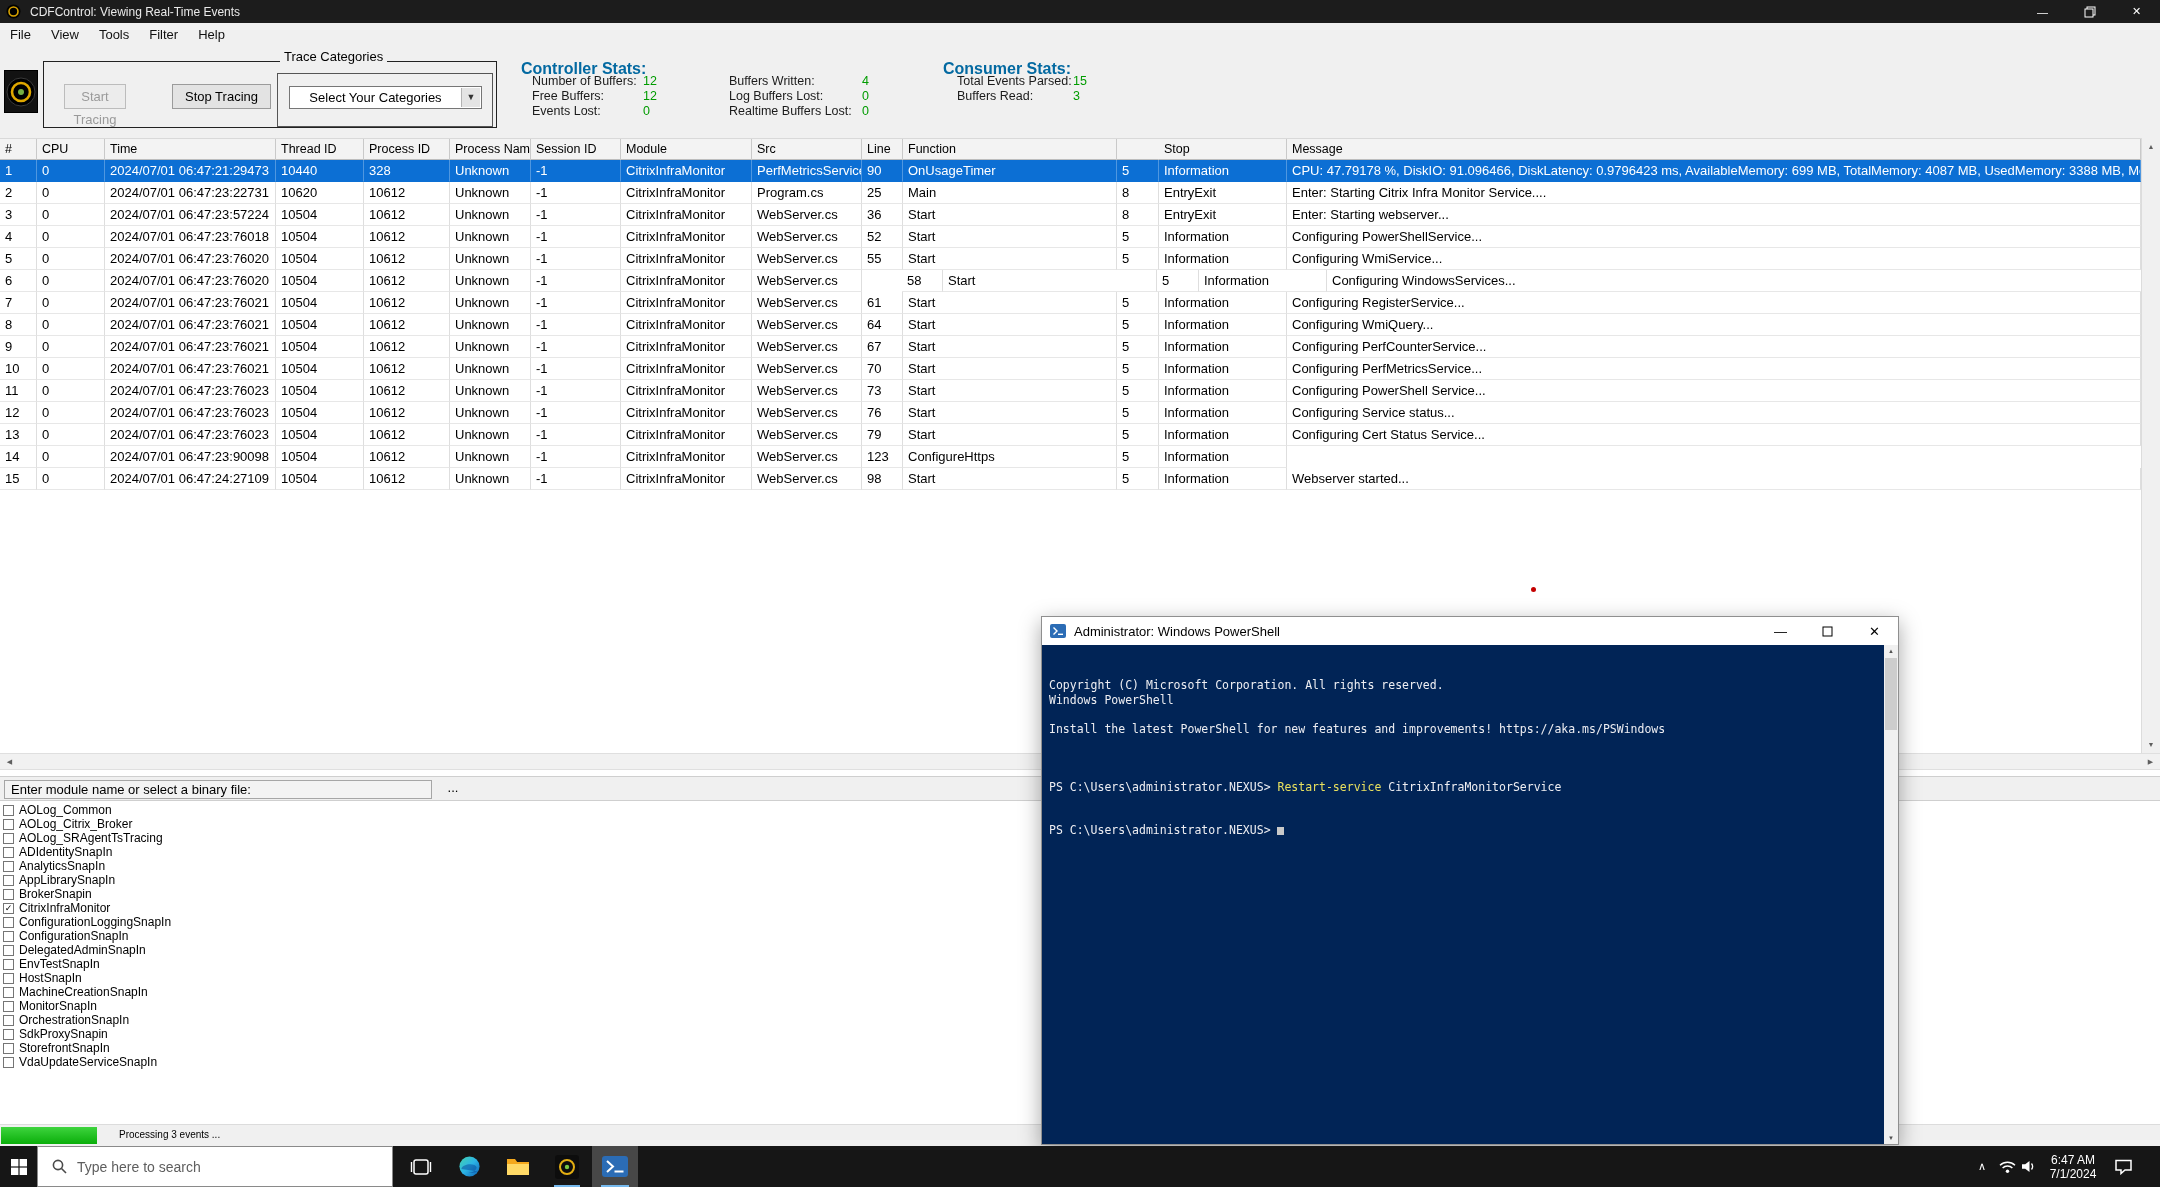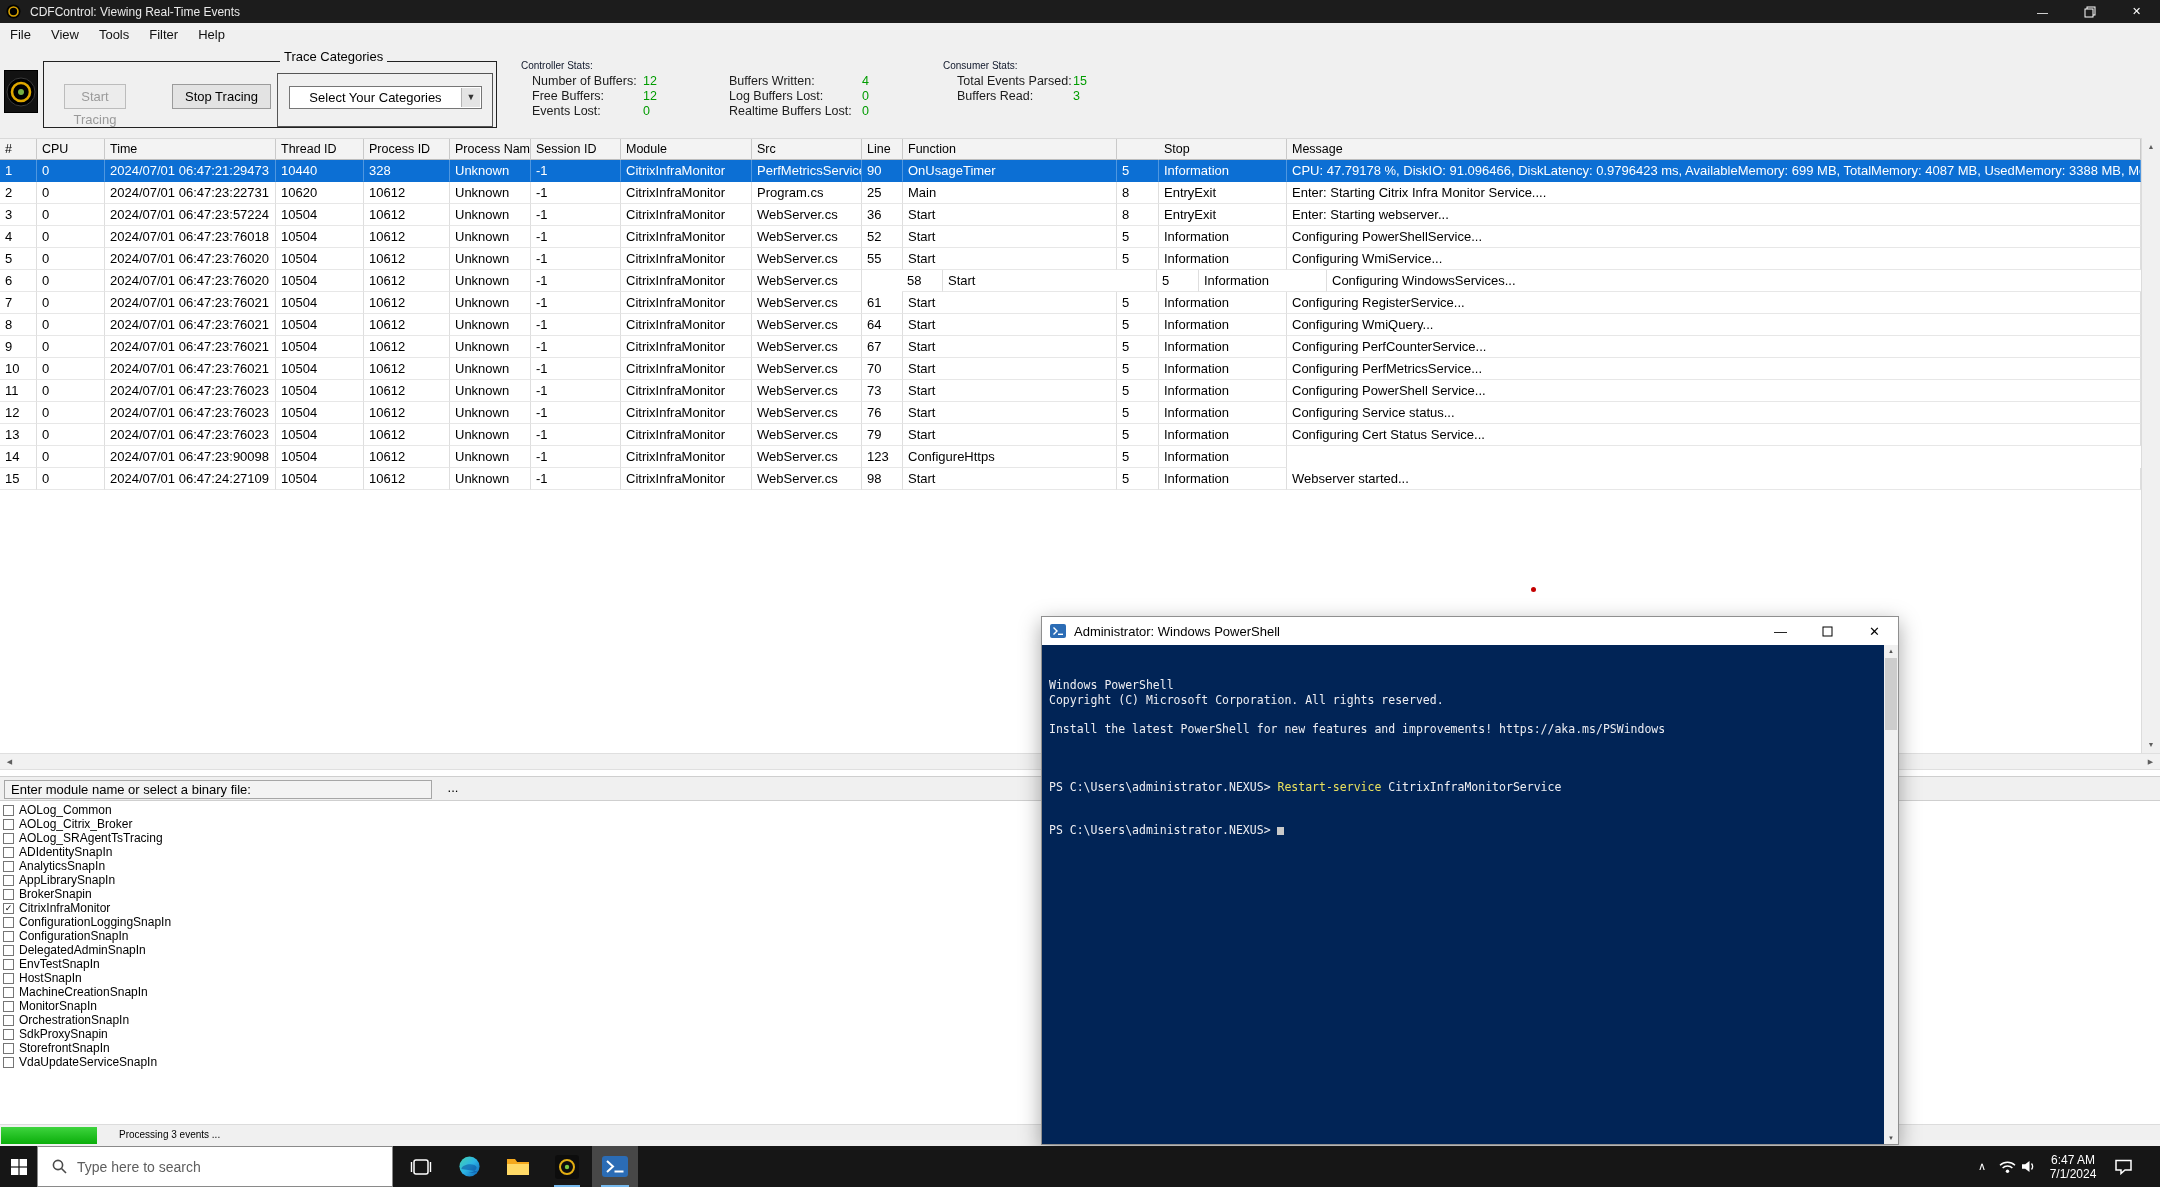--- a/index.html
+++ b/index.html
@@ -28,21 +28,21 @@
   .trace-panel { position:absolute; left:43px; top:15px; width:454px; height:67px; border:1px solid #222; }
   .btn { position:absolute; height:25px; line-height:23px; text-align:center; font-size:13px; background:#e3e3e3; border:1px solid #9b9b9b; color:#000; }
   .btn.disabled { color:#9a9a9a; border-color:#bcbcbc; background:#ececec; }
   .start-btn { left:20px; top:22px; width:62px; }
   .stop-btn  { left:128px; top:22px; width:99px; }
   .group-box { position:absolute; left:233px; top:11px; width:216px; height:54px; border:1px solid #555; }
   .group-label { position:absolute; left:236px; top:-13px; background:#f0f0f0; padding:0 4px; font-size:13px; z-index:2; }
   .combo { position:absolute; left:11px; top:12px; width:193px; height:23px; background:#fff; border:1px solid #767676; font-size:13px; line-height:21px; text-align:center; padding-right:20px; }
   .combo-arrow { position:absolute; right:1px; top:1px; bottom:1px; width:19px; background:#e4e4e4; border-left:1px solid #b3b3b3; display:flex; align-items:center; justify-content:center; font-size:9px; color:#333; }
   
-  .stat-title { position:absolute; font-size:10px; color:#0f172a; }
+  .stat-title { position:absolute; font-size:16px; color:#0369a1;font-weight:bold; }
   .stat-col { position:absolute; font-size:12.5px; }
   .stat-row { height:15px; line-height:15px; white-space:nowrap; }
   .sl { display:inline-block; color:#1b1b1b; }
   .sv { color:#009c00; }
   
   .grid-header { position:absolute; left:0; top:138px; width:2141px; height:22px; background:#f3f3f3; display:flex; border-bottom:1px solid #bdbdbd; border-top:1px solid #d9d9d9; }
   .hcell { height:21px; font-size:12.5px; padding:3px 0 0 5px; border-right:1px solid #c9c9c9; white-space:nowrap; overflow:hidden; flex:none; }
   .grid-body { position:absolute; left:0; top:160px; width:2141px; }
   .grow { display:flex; height:22px; background:#fff; }
   .gcell { height:22px; font-size:13px; padding:3px 0 0 5px; border-right:1px solid #dedede; border-bottom:1px solid #e7e7e7; white-space:nowrap; overflow:hidden; flex:none; }
@@ -545,21 +545,21 @@
       <div class="ps-cbtn">—</div>
       <div class="ps-cbtn">
         <svg width="11" height="11">
             <rect x="1" y="1" width="9" height="9" fill="none" stroke="#000"></rect>
           </svg>
       </div>
       <div class="ps-cbtn">✕</div>
     </div>
   </div>
   <div class="ps-body">
-    <div><div class="psline">Windows PowerShell</div><div class="psline">Copyright (C) Microsoft Corporation. All rights reserved.</div><div class="psline"></div><div class="psline">Install the latest PowerShell for new features and improvements! https://aka.ms/PSWindows</div><div class="psline"></div></div>
+    <div><div class="psline">Copyright (C) Microsoft Corporation. All rights reserved.</div><div class="psline">Windows PowerShell</div><div class="psline"></div><div class="psline">Install the latest PowerShell for new features and improvements! https://aka.ms/PSWindows</div><div class="psline"></div></div>
     <div class="psline"><span>PS C:\Users\administrator.NEXUS&gt; </span><span class="ps-cmd">Restart-service</span><span> CitrixInfraMonitorService</span></div>
     <div class="psline"><span>PS C:\Users\administrator.NEXUS&gt; </span><span class="ps-cursor"></span></div>
   </div>
   <div class="ps-scroll">
     <span class="arr top">▲</span>
     <div class="ps-thumb"></div>
     <span class="arr bottom">▼</span>
   </div>
 </div>
 

